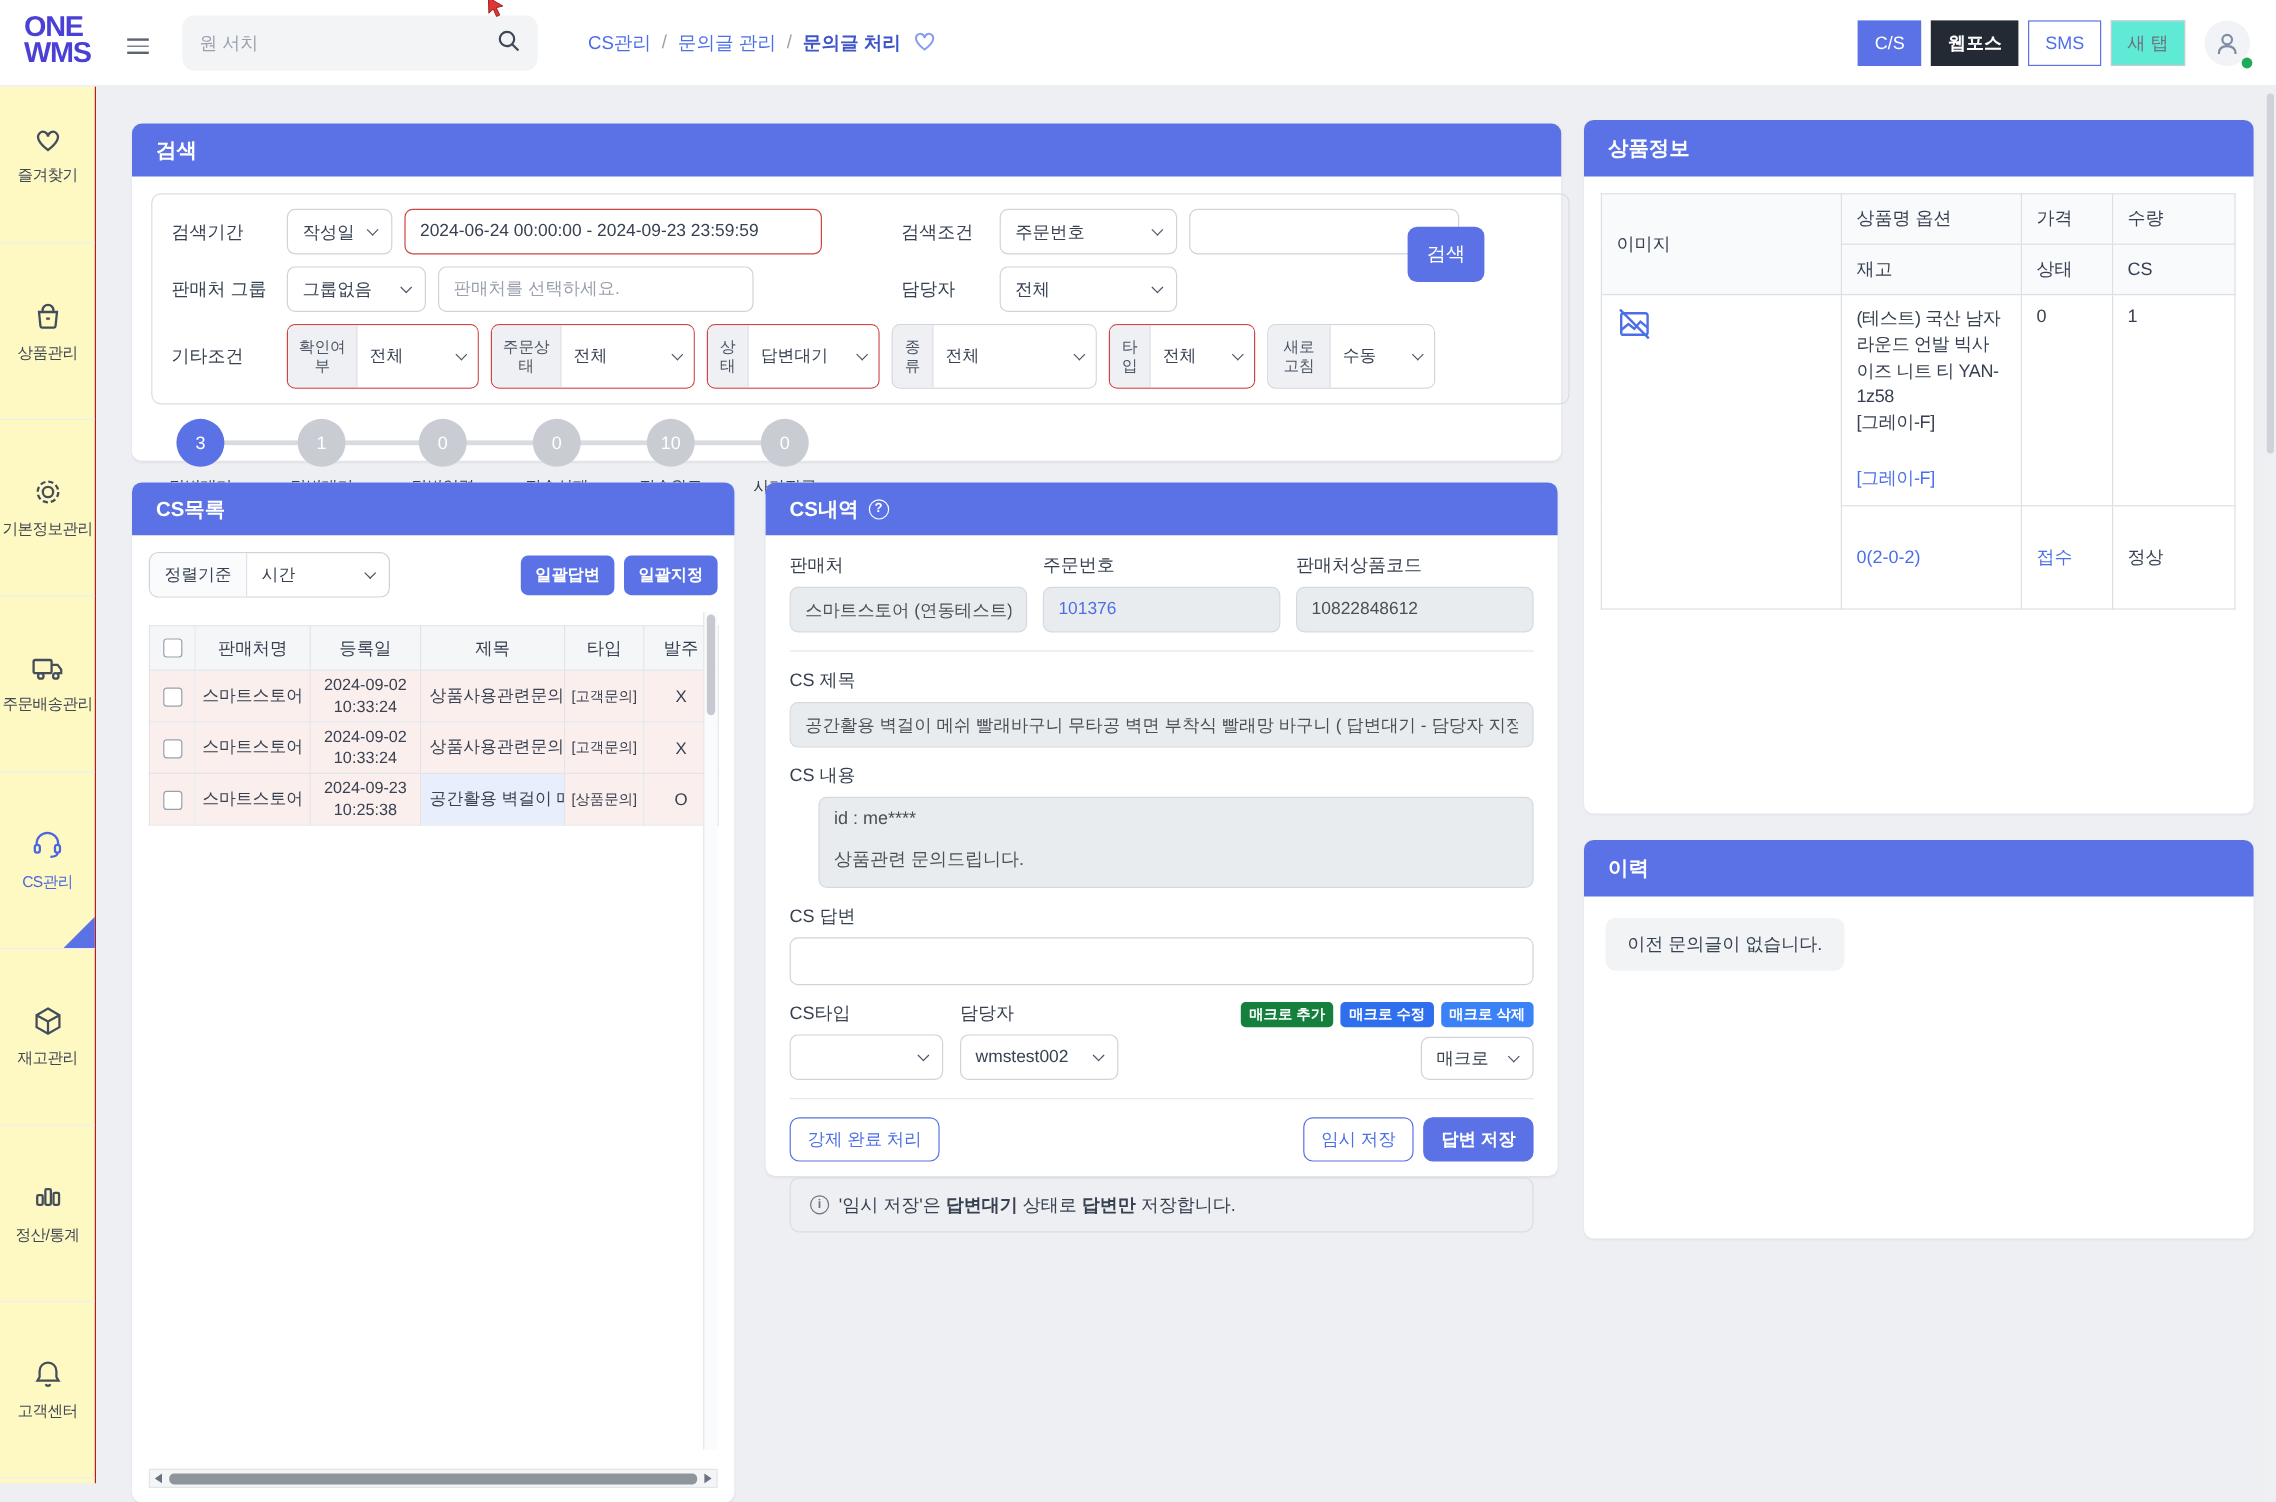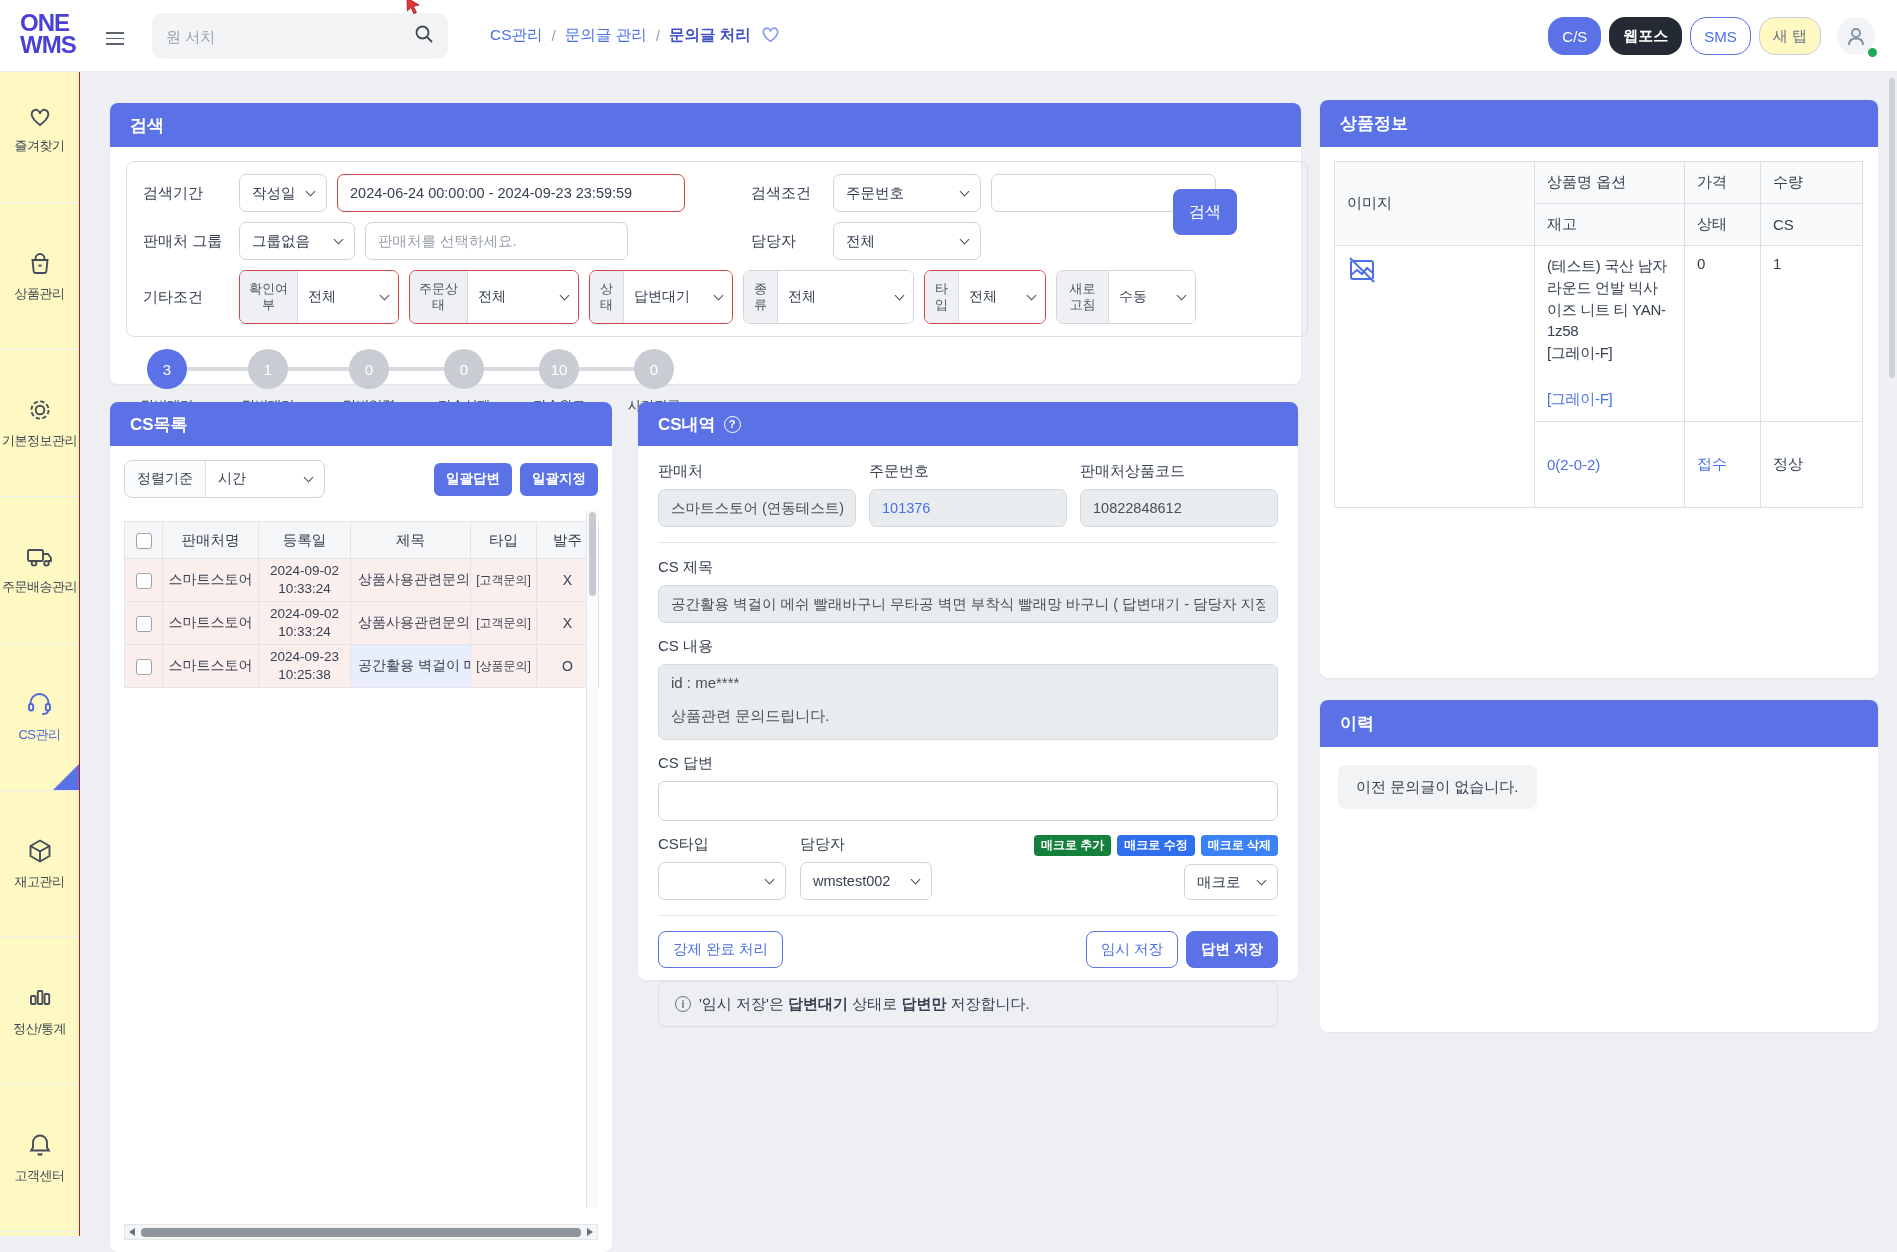--- a/index.html
+++ b/index.html
@@ -13,25 +13,25 @@
   .hamburger i { display:block; height:1.6px; background:#5b6470; margin:4px 0; }
   .gsearch { position:absolute; left:152px; top:13px; width:296px; height:46px; background:#f2f4f6; border-radius:10px; display:flex; align-items:center; padding:0 14px; }
   .gsearch input { flex:1; border:none; background:transparent; outline:none; font-size:15px; color:#374151; font-family:inherit; }
   .gsearch input::placeholder { color:#9aa1ab; }
   .redmark { position:absolute; left:404px; top:-3px; }
   .crumbs { position:absolute; left:490px; top:24px; font-size:15.5px; display:flex; align-items:center; gap:9px; }
   .crumbs .lnk { color:#4c6fe8; cursor:pointer; }
   .crumbs .sep { color:#9aa1ab; }
   .crumbs .cur { color:#3f54c9; font-weight:bold; }
   .top-actions { position:absolute; right:22px; top:17px; display:flex; align-items:center; gap:8px; }
-  .tbtn { height:38px; padding:0 13px; border-radius:16px; font-size:15px; display:flex; align-items:center; cursor:pointer; border:1px solid transparent; }
+  .tbtn { height:38px; padding:0 13px; border-radius:0; font-size:15px; display:flex; align-items:center; cursor:pointer; border:1px solid transparent; }
   .tbtn.fill-blue { background:#5a72e6; color:#fff; }
   .tbtn.fill-dark { background:#232a33; color:#fff; font-weight:bold; }
   .tbtn.line-blue { background:#fff; border-color:#5a72e6; color:#4c6fe8; }
-  .tbtn.line-gray { background:#fef9c3; border-color:#c8cdd4; color:#6b7280; }
+  .tbtn.line-gray { background:#5eead4; border-color:#c8cdd4; color:#6b7280; }
   .avatar { position:relative; width:38px; height:38px; border-radius:50%; background:#f1f3f6; display:flex; align-items:center; justify-content:center; margin-left:8px; cursor:pointer; }
   .avatar .dot { position:absolute; right:-2px; bottom:-2px; width:9px; height:9px; border-radius:50%; background:#1faa59; }
 
   
   .sidebar { position:absolute; left:0; top:56px; width:80px; height:1180px; background:#fef9c3; border-right:1px solid #b91c1c; z-index:10; }
   .side-item { position:relative; height:147px; border-bottom:1px solid #eceef1; display:flex; flex-direction:column; align-items:center; justify-content:center; gap:9px; cursor:pointer; }
   .side-item .lbl { font-size:13px; color:#3f4754; letter-spacing:-0.5px; }
   .side-item svg { stroke:#454d5a; }
   .side-item.active .lbl { color:#4c66e0; }
   .side-item.active svg { stroke:#4c66e0; }
@@ -95,21 +95,21 @@
 
   
   #cs-detail { left:638px; top:402px; width:660px; height:578px; }
   .q-ico { width:17px; height:17px; border:1.6px solid #fff; border-radius:50%; font-size:11px; display:flex; align-items:center; justify-content:center; font-weight:bold; }
   .det-body { padding:16px 20px 16px 20px; }
   .trio { display:flex; gap:13px; }
   .fgroup { display:flex; flex-direction:column; gap:8px; }
   .fgroup .inp { width:198px; }
   .divider { border:none; border-top:1px solid #e5e7eb; margin:15px 0; }
   .blue-text { color:#4c6fe8 !important; }
-  .content-box { background:#e9ecef; border:1px solid #d6dadf; border-radius:7px; padding:9px 12px; font-size:15px; color:#495057; height:76px; margin-top:8px; }
+  .content-box { background:#e9ecef; border:1px solid #d6dadf; border-radius:7px; padding:9px 12px; font-size:15px; color:#495057; height:76px; margin-top:8px;margin-left:24px; }
   .content-box .cline2 { margin-top:16px; }
   .sec-label { font-size:15px; color:#374151; }
   .mt14 { margin-top:14px; }
   .typerow { display:flex; margin-top:14px; }
   .macros { margin-left:auto; display:flex; flex-direction:column; align-items:flex-end; gap:8px; }
   .badges { display:flex; gap:6px; }
   .badge { height:21px; padding:0 7px; border-radius:4px; color:#fff; font-size:12px; font-weight:bold; display:flex; align-items:center; cursor:pointer; }
   .badge.g { background:#15803d; } .badge.b { background:#2f6fed; } .badge.r { background:#3b82f6; }
   .btnrow { display:flex; align-items:center; }
   .obtn { height:37px; padding:0 14px; background:#fff; border:1px solid #5a72e6; color:#4c6fe8; font-size:14.5px; border-radius:8px; cursor:pointer; font-family:inherit; }

